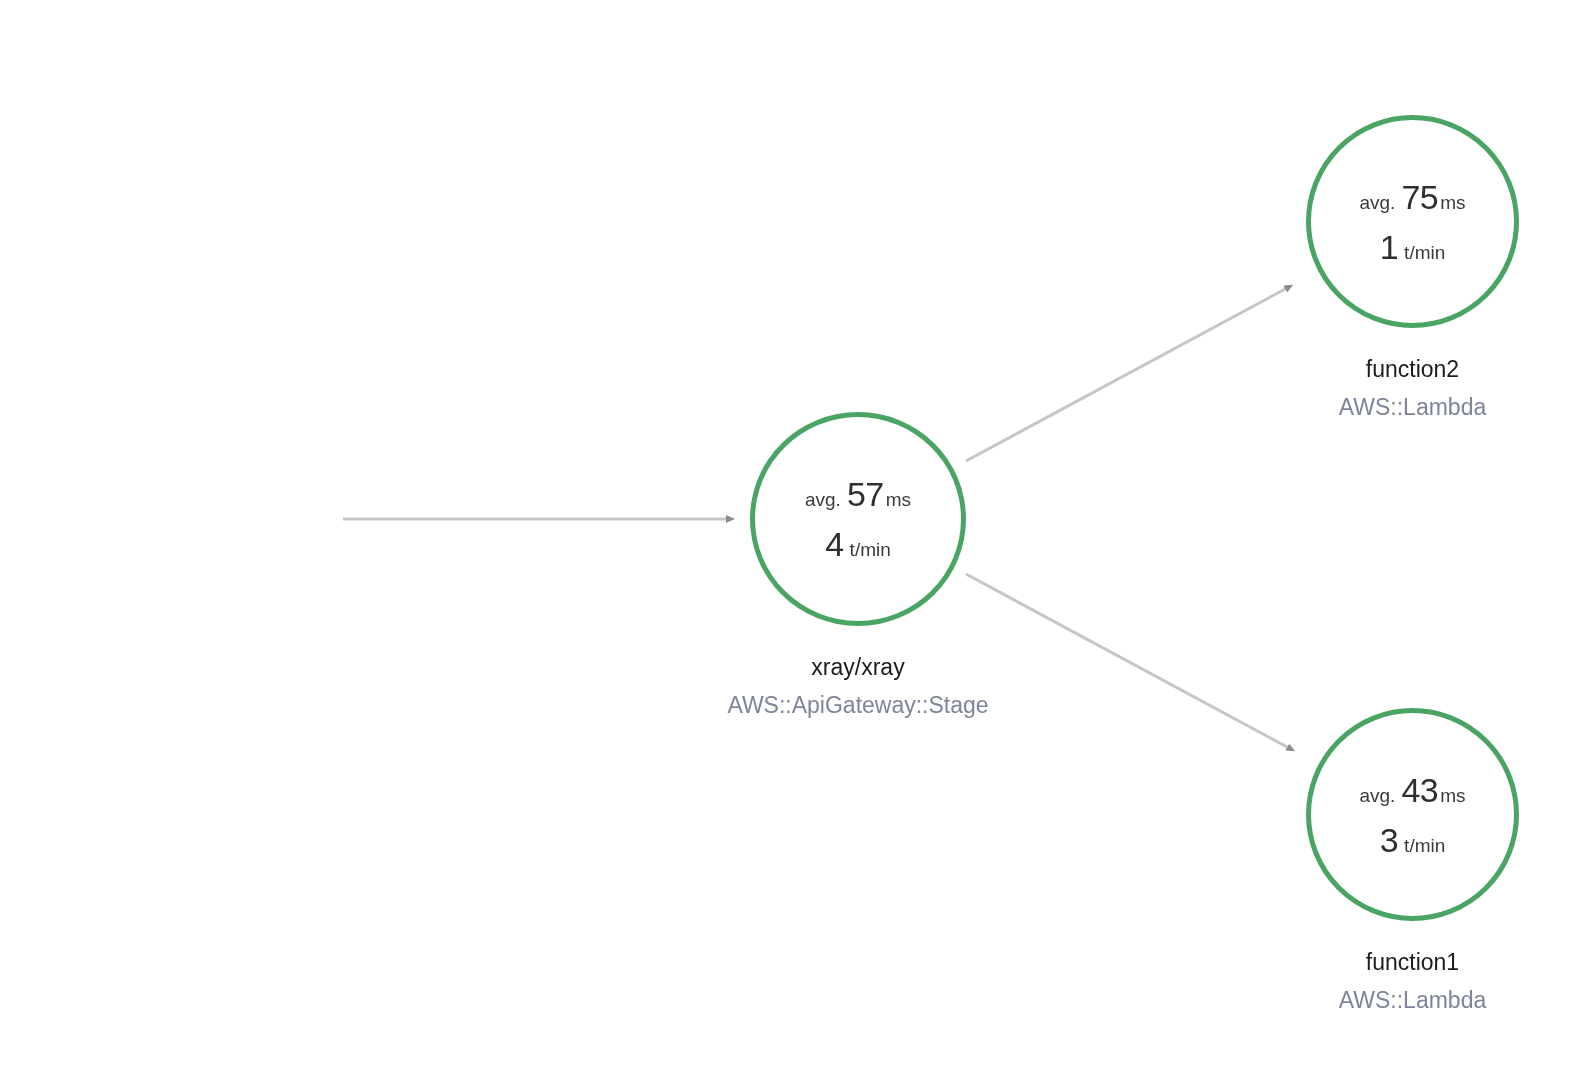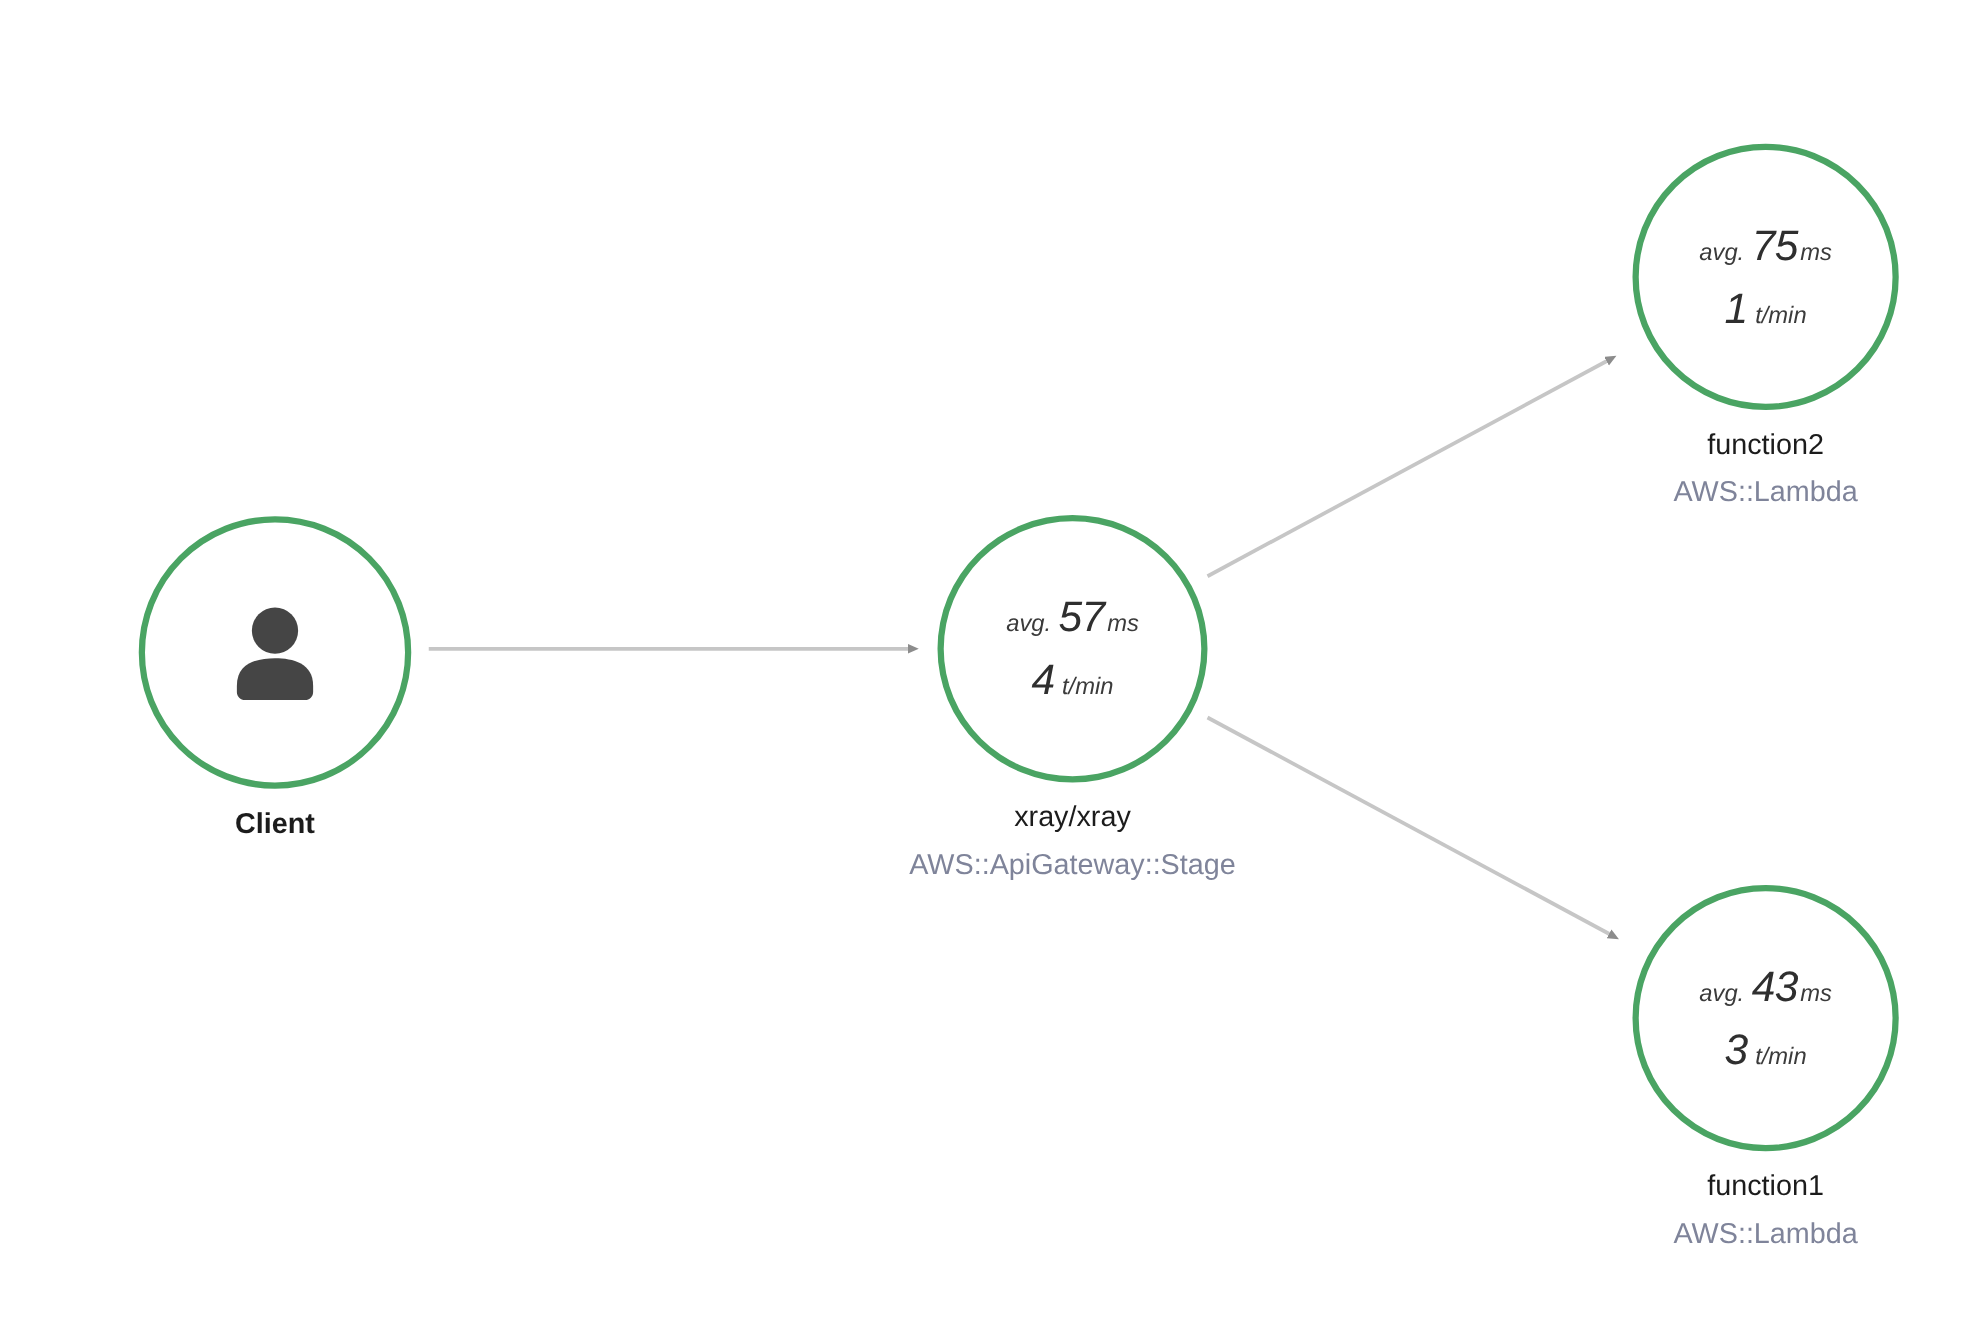--- a/index.html
+++ b/index.html
@@ -45,38 +45,37 @@
     flex-direction: column;
     align-items: center;
     justify-content: center;
   }
   .metric-line {
     display: flex;
     align-items: baseline;
     color: #3b3b3b;
     line-height: 1;
     white-space: nowrap;
-    font-style: italic;
   }
   .metric-line.latency { margin-bottom: 16px; }
   .metric-small {
     font-size: 19px;
     color: #3b3b3b;
   }
   .metric-big {
     font-size: 34px;
     color: #2f2f2f;
     letter-spacing: -0.5px;
   }
   .metric-prefix { margin-right: 6px; }
   .metric-suffix { margin-left: 2px; }
   .metric-suffix-spaced { margin-left: 6px; }
 
   .node-label {
-    margin-top: 14px;
+    margin-top: 28px;
     font-size: 23px;
     color: #1c1c1c;
     text-align: center;
     line-height: 1.2;
     white-space: nowrap;
   }
   .node-label.bold { font-weight: bold; }
   .node-sublabel {
     margin-top: 10px;
     font-size: 23px;
@@ -124,36 +123,20 @@
 
     <g>
       <line x1="966" y1="461" x2="1287" y2="288" stroke="#c6c6c6" stroke-width="3" marker-end="url(#arrowhead)"></line>
     </g>
 
     <g>
       <line x1="966" y1="574" x2="1289" y2="748" stroke="#c6c6c6" stroke-width="3" marker-end="url(#arrowhead)"></line>
     </g>
   </svg>
 
-  <div class="node" id="node-client">
-    <div class="node-circle">
-      <svg class="client-icon" viewBox="0 0 78 80">
-        <circle cx="39" cy="22.5" r="18.5" fill="#454545"></circle>
-        <path d="M39,44.5
-                 C24.5,44.5 8.5,48.5 8.5,66.5
-                 L8.5,71.5
-                 C8.5,75.2 11.3,78 15,78
-                 L63,78
-                 C66.7,78 69.5,75.2 69.5,71.5
-                 L69.5,66.5
-                 C69.5,48.5 53.5,44.5 39,44.5 Z" fill="#454545"></path>
-      </svg>
-    </div>
-    <div class="node-label bold">Client</div>
-  </div>
 
   <div class="node" id="node-gateway">
     <div class="node-circle">
       <div class="metric-line latency">
         <span class="metric-small metric-prefix">avg.</span>
         <span class="metric-big">57</span>
         <span class="metric-small metric-suffix">ms</span>
       </div>
       <div class="metric-line rate">
         <span class="metric-big">4</span>

